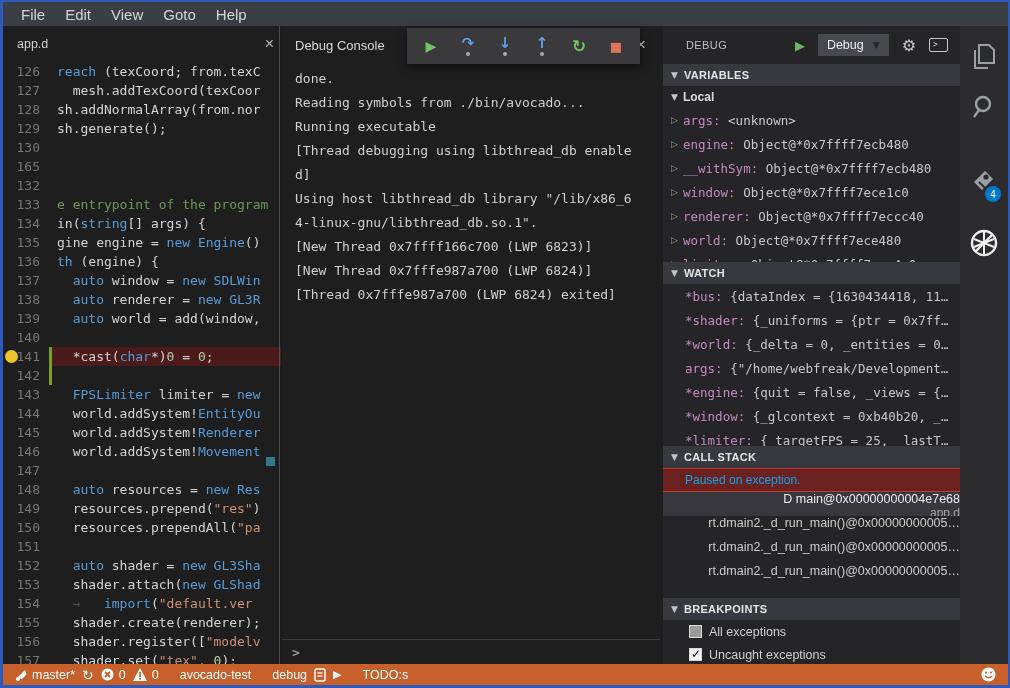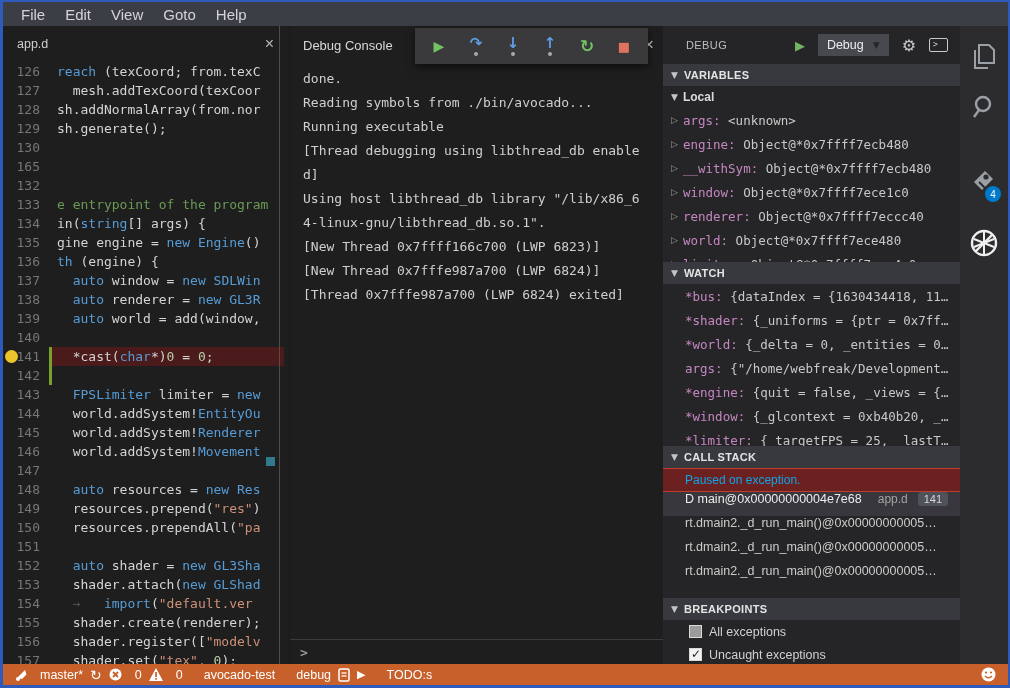--- a/index.html
+++ b/index.html
@@ -35,21 +35,21 @@
   .code-line.hl .code-text, .code-line.hl .gitbar{ background-color:#4b1a1a; }
   .code-line.hl .gitbar.on{ background:linear-gradient(to right,#77a02c 0,#77a02c 3px,#4b1a1a 3px); }
   .bp-dot{ position:absolute; left:2px; top:3px; width:13px; height:13px;
     border-radius:50%; background:#edc32b; }
   .tok.kw{ color:#569cd6; } .tok.tx{ color:#d4d4d4; } .tok.str{ color:#ce9178; }
   .tok.num{ color:#b5cea8; } .tok.com{ color:#6a9955; } .tok.ws{ color:#4f4f4f; }
   .scroll-marker{ position:absolute; right:9px; top:395px; width:9px; height:9px;
     background:#2f7b8c; }
 
   
-  .console{ position:absolute; left:286px; top:24px; width:379px; height:638px;
+  .console{ position:absolute; left:278px; top:24px; width:379px; height:638px;
     background:#1e1e1e; border-left:1px solid #19191c; }
   .console-header{ position:relative; height:38px; display:flex; align-items:center; }
   .console-title{ color:#d8d8d8; font-size:13px; padding-left:13px; }
   .dbg-toolbar{ position:absolute; left:125px; top:2px; height:36px;
     background:#3a3a3d; display:flex; align-items:center; gap:19px; padding:0 15px;
     box-shadow:0 3px 8px rgba(0,0,0,.55); z-index:5; }
   .tb-btn{ position:relative; display:flex; flex-direction:column; align-items:center;
     justify-content:center; width:18px; height:24px; cursor:pointer;
     font-family:"DejaVu Sans", sans-serif; }
   .tb-glyph{ font-size:15px; line-height:15px; font-weight:bold; }
@@ -97,22 +97,22 @@
   .var-row{ height:24px; display:flex; align-items:center; padding-left:8px;
     font-family:"DejaVu Sans Mono", monospace; font-size:12.5px; white-space:pre;
     overflow:hidden; cursor:pointer; }
   .var-row .twistie{ margin-right:5px; color:#9a9a9a; }
   .watch-row{ padding-left:22px; }
   .vname{ color:#c586c0; }
   .vval{ color:#c8c8c8; }
   .cs-banner{ height:24px; background:#6b2120; border-top:1px solid #c03a2d;
     border-bottom:1px solid #c03a2d; display:flex; align-items:center;
     padding-left:22px; color:#0ea5e9; font-size:12px; }
-  .frame-row{ height:24px; display:flex; align-items:flex-start; padding-left:22px;
-    color:#cccccc; font-size:12.5px; white-space:pre; overflow:hidden; cursor:pointer; }
+  .frame-row{ height:24px; display:flex; align-items:flex-end; padding-left:22px;
+    color:#cccccc; font-size:12.5px; white-space:pre; overflow:hidden; cursor:pointer;flex-direction:column; }
   .frame-row.selected{ background:#37373d; color:#ececec; }
   .frame-file{ color:#a3a3a3; font-size:12px; margin-left:16px; }
   .frame-line-badge{ background:#50525a; color:#d6d6d6; font-size:11px;
     border-radius:3px; padding:1px 6px; margin-left:10px; }
   .cs-gap{ height:10px; }
   .bp-row{ height:23px; display:flex; align-items:center; padding-left:26px; cursor:pointer; }
   .checkbox{ width:13px; height:13px; background:#9b9b9b; border:1px solid #d9d9d9;
     margin-right:7px; position:relative; flex:none; }
   .checkbox.checked{ background:#f2f2f2; }
   .checkbox.checked::after{ content:'✓'; position:absolute; left:1px; top:-2px;
@@ -125,21 +125,21 @@
   .act-item{ position:relative; width:48px; height:46px; display:flex;
     align-items:center; justify-content:center; cursor:pointer; }
   .act-badge{ position:absolute; right:7px; bottom:2px; width:16px; height:16px;
     border-radius:50%; background:#007acc; color:#ffffff; font-size:10px;
     display:flex; align-items:center; justify-content:center; }
 
   
   .statusbar{ position:absolute; left:0; top:662px; width:100%; height:21px;
     background:#c7602a; display:flex; align-items:center; color:#ffffff;
     font-size:12.5px; padding:0 12px; gap:7px; }
-  .sb-item{ display:flex; align-items:center; gap:13px; cursor:pointer; white-space:nowrap; }
+  .sb-item{ display:flex; align-items:center; gap:5px; cursor:pointer; white-space:nowrap; }
   .sb-spacer{ width:7px; }
   .sb-right{ margin-left:auto; display:flex; align-items:center; }
   .statusbar svg{ display:block; }
 </style>
 </head>
 <body>
 
 <div class="window">
 
   <div class="menubar">

